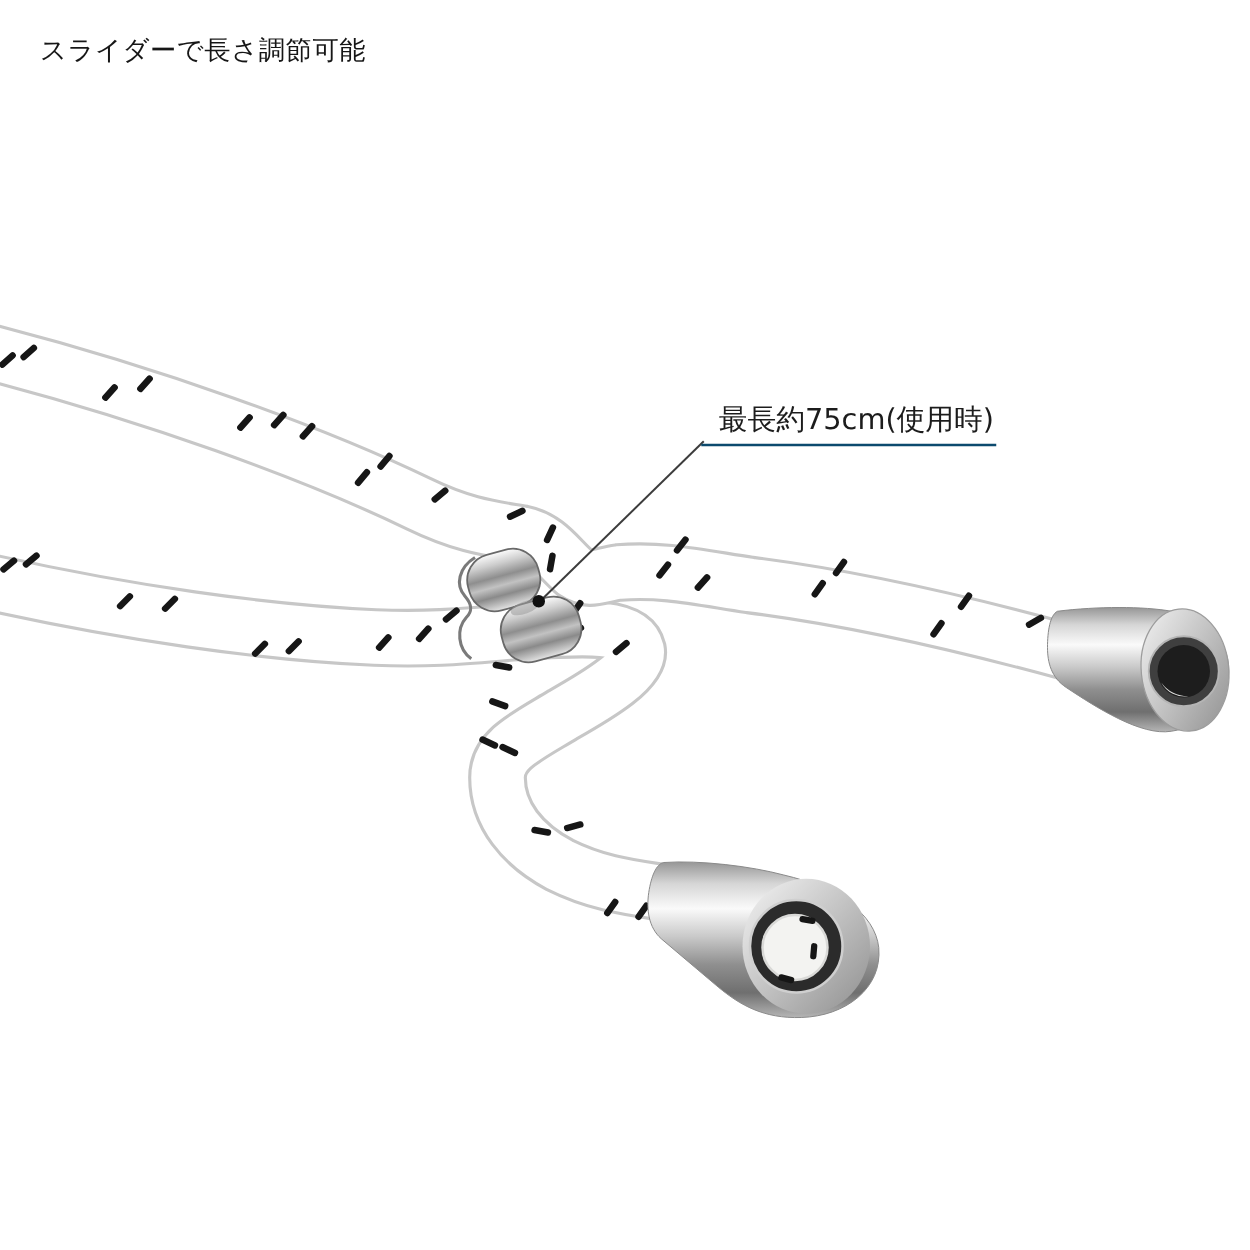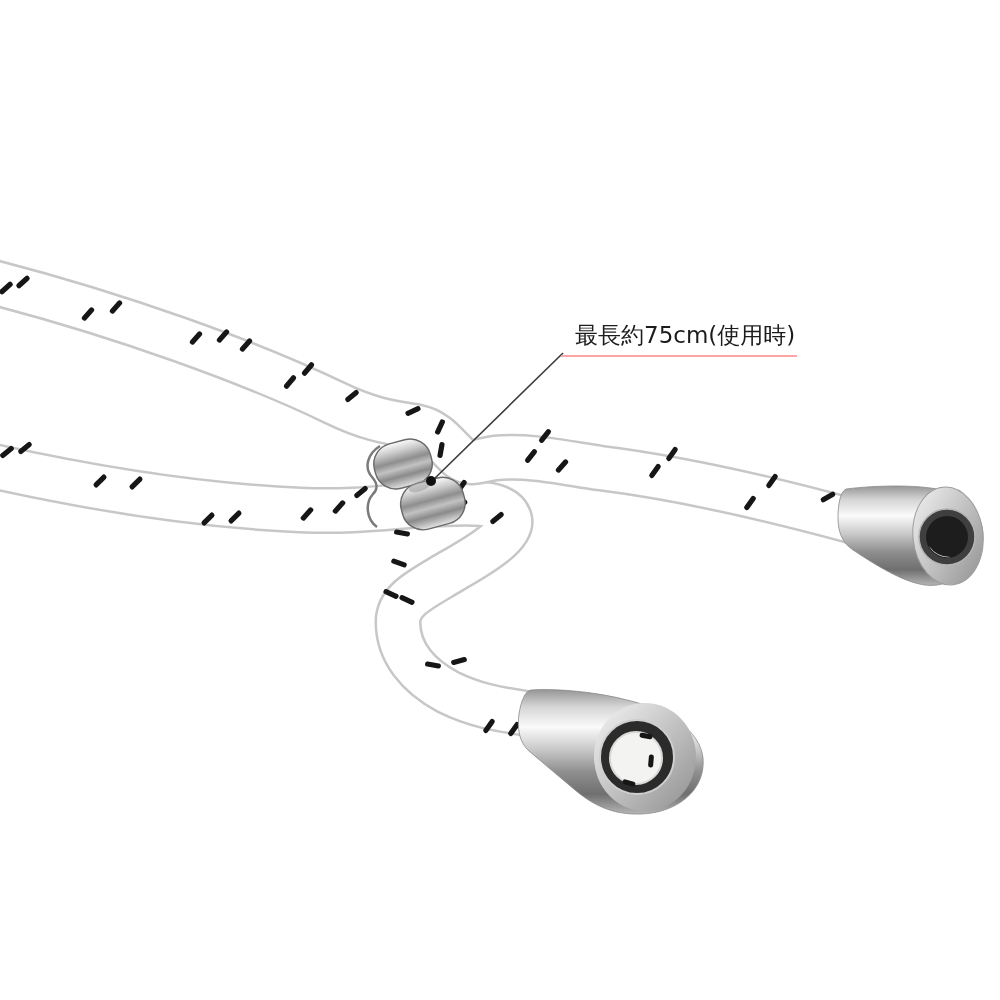--- a/index.html
+++ b/index.html
@@ -6,21 +6,21 @@
   .canvas{
     position:relative;width:1000px;height:1000px;background:#ffffff;overflow:hidden;
     font-family:"DejaVu Sans","Liberation Sans",sans-serif;
   }
   .caption{
     position:absolute;left:32px;top:26px;
     font-size:21px;font-weight:500;color:#161616;letter-spacing:.5px;white-space:nowrap;
   }
   .callout{
     position:absolute;left:561px;top:320px;width:236px;box-sizing:border-box;
-    padding:0 2px 4px 14px;border-bottom:2px solid #fca5a5;
+    padding:0 2px 4px 14px;border-bottom:2px solid #0c4a6e;
     font-size:23px;font-weight:500;color:#1c1c1c;white-space:nowrap;
   }
   svg{position:absolute;left:0;top:0;}
   .rope-out{fill:none;stroke:#c7c7c7;stroke-width:47;stroke-linecap:round;}
   .rope-in{fill:none;stroke:#ffffff;stroke-width:42;stroke-linecap:round;}
   .fleck{fill:#161616;}
   .leader{stroke:#3c3c3c;stroke-width:1.6;}
 </style>
 </head>
 <body>
@@ -139,18 +139,19 @@
       </g>
       <circle cx="637" cy="757" r="37" fill="none" stroke="#cfcfcf" stroke-width="2"></circle>
     </g>
 
     <g>
       <line class="leader" x1="563" y1="353" x2="432" y2="481"></line>
       <circle cx="431" cy="481" r="5" fill="#101010"></circle>
     </g>
   </svg>
 
+  <div class="caption">スライダーで長さ調節可能</div>
 
   <div class="callout">
     <span>最長約75cm(使用時)</span>
   </div>
 
 </div>
 
 </body></html>

